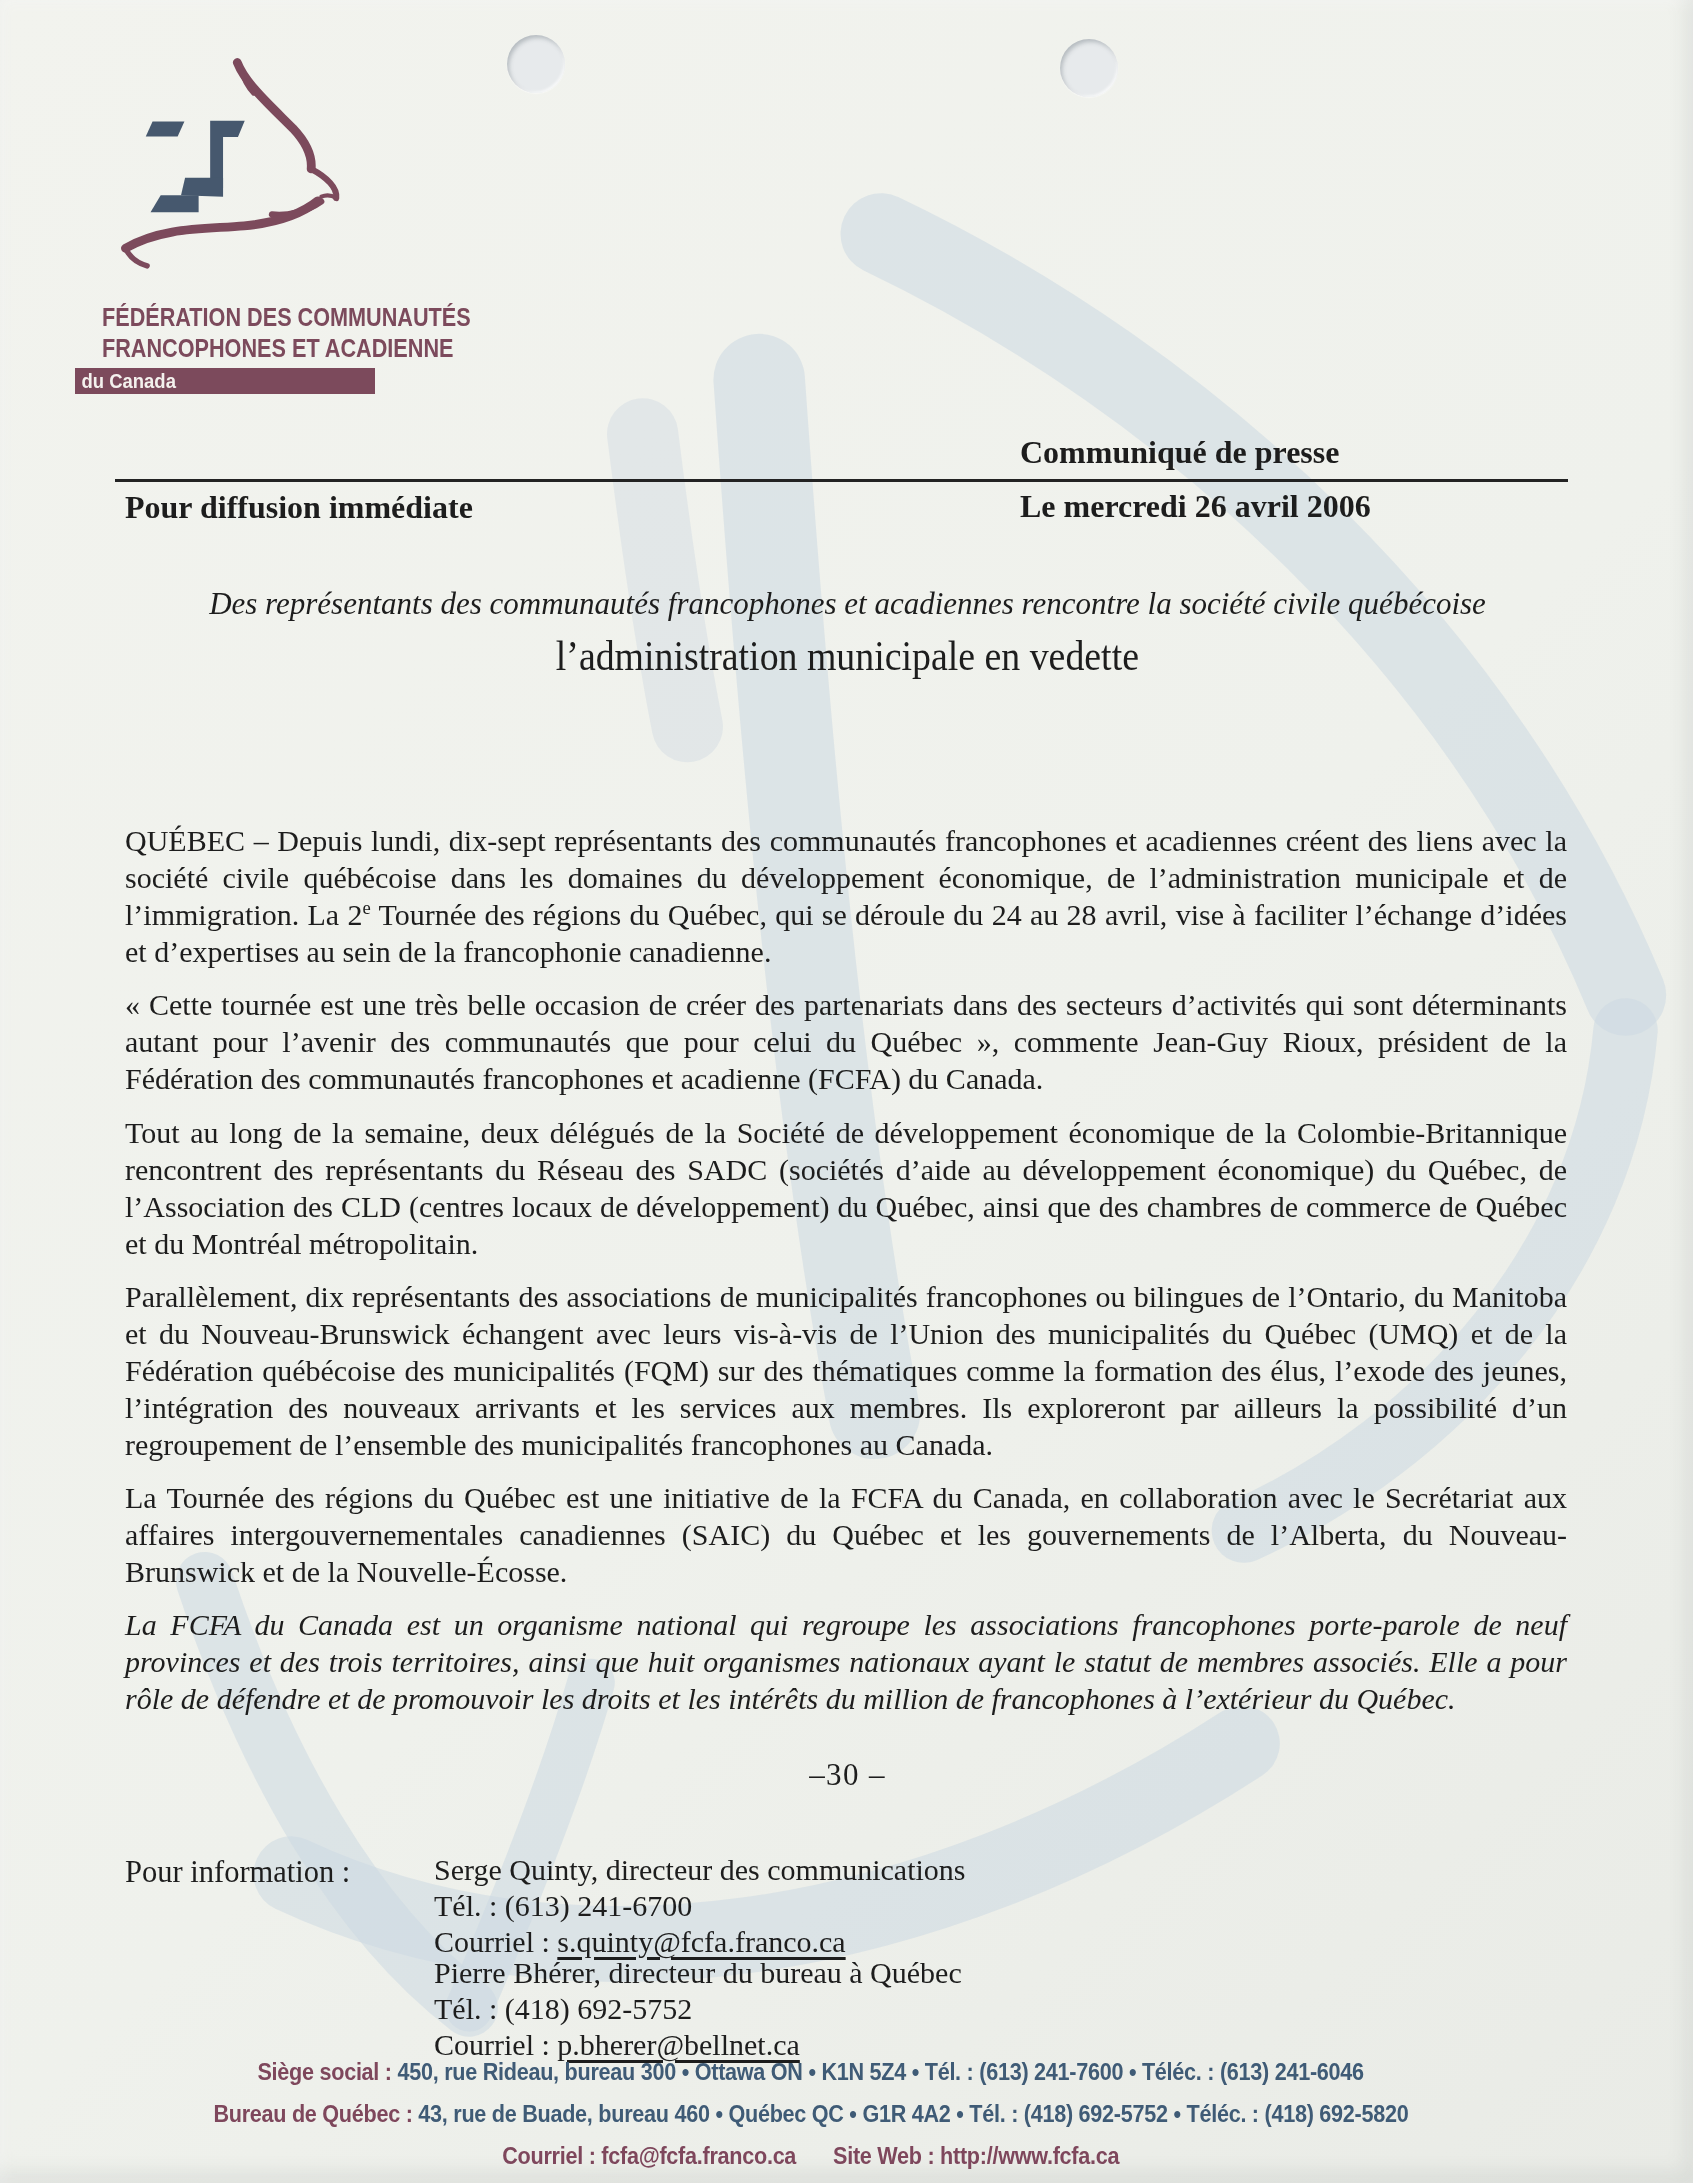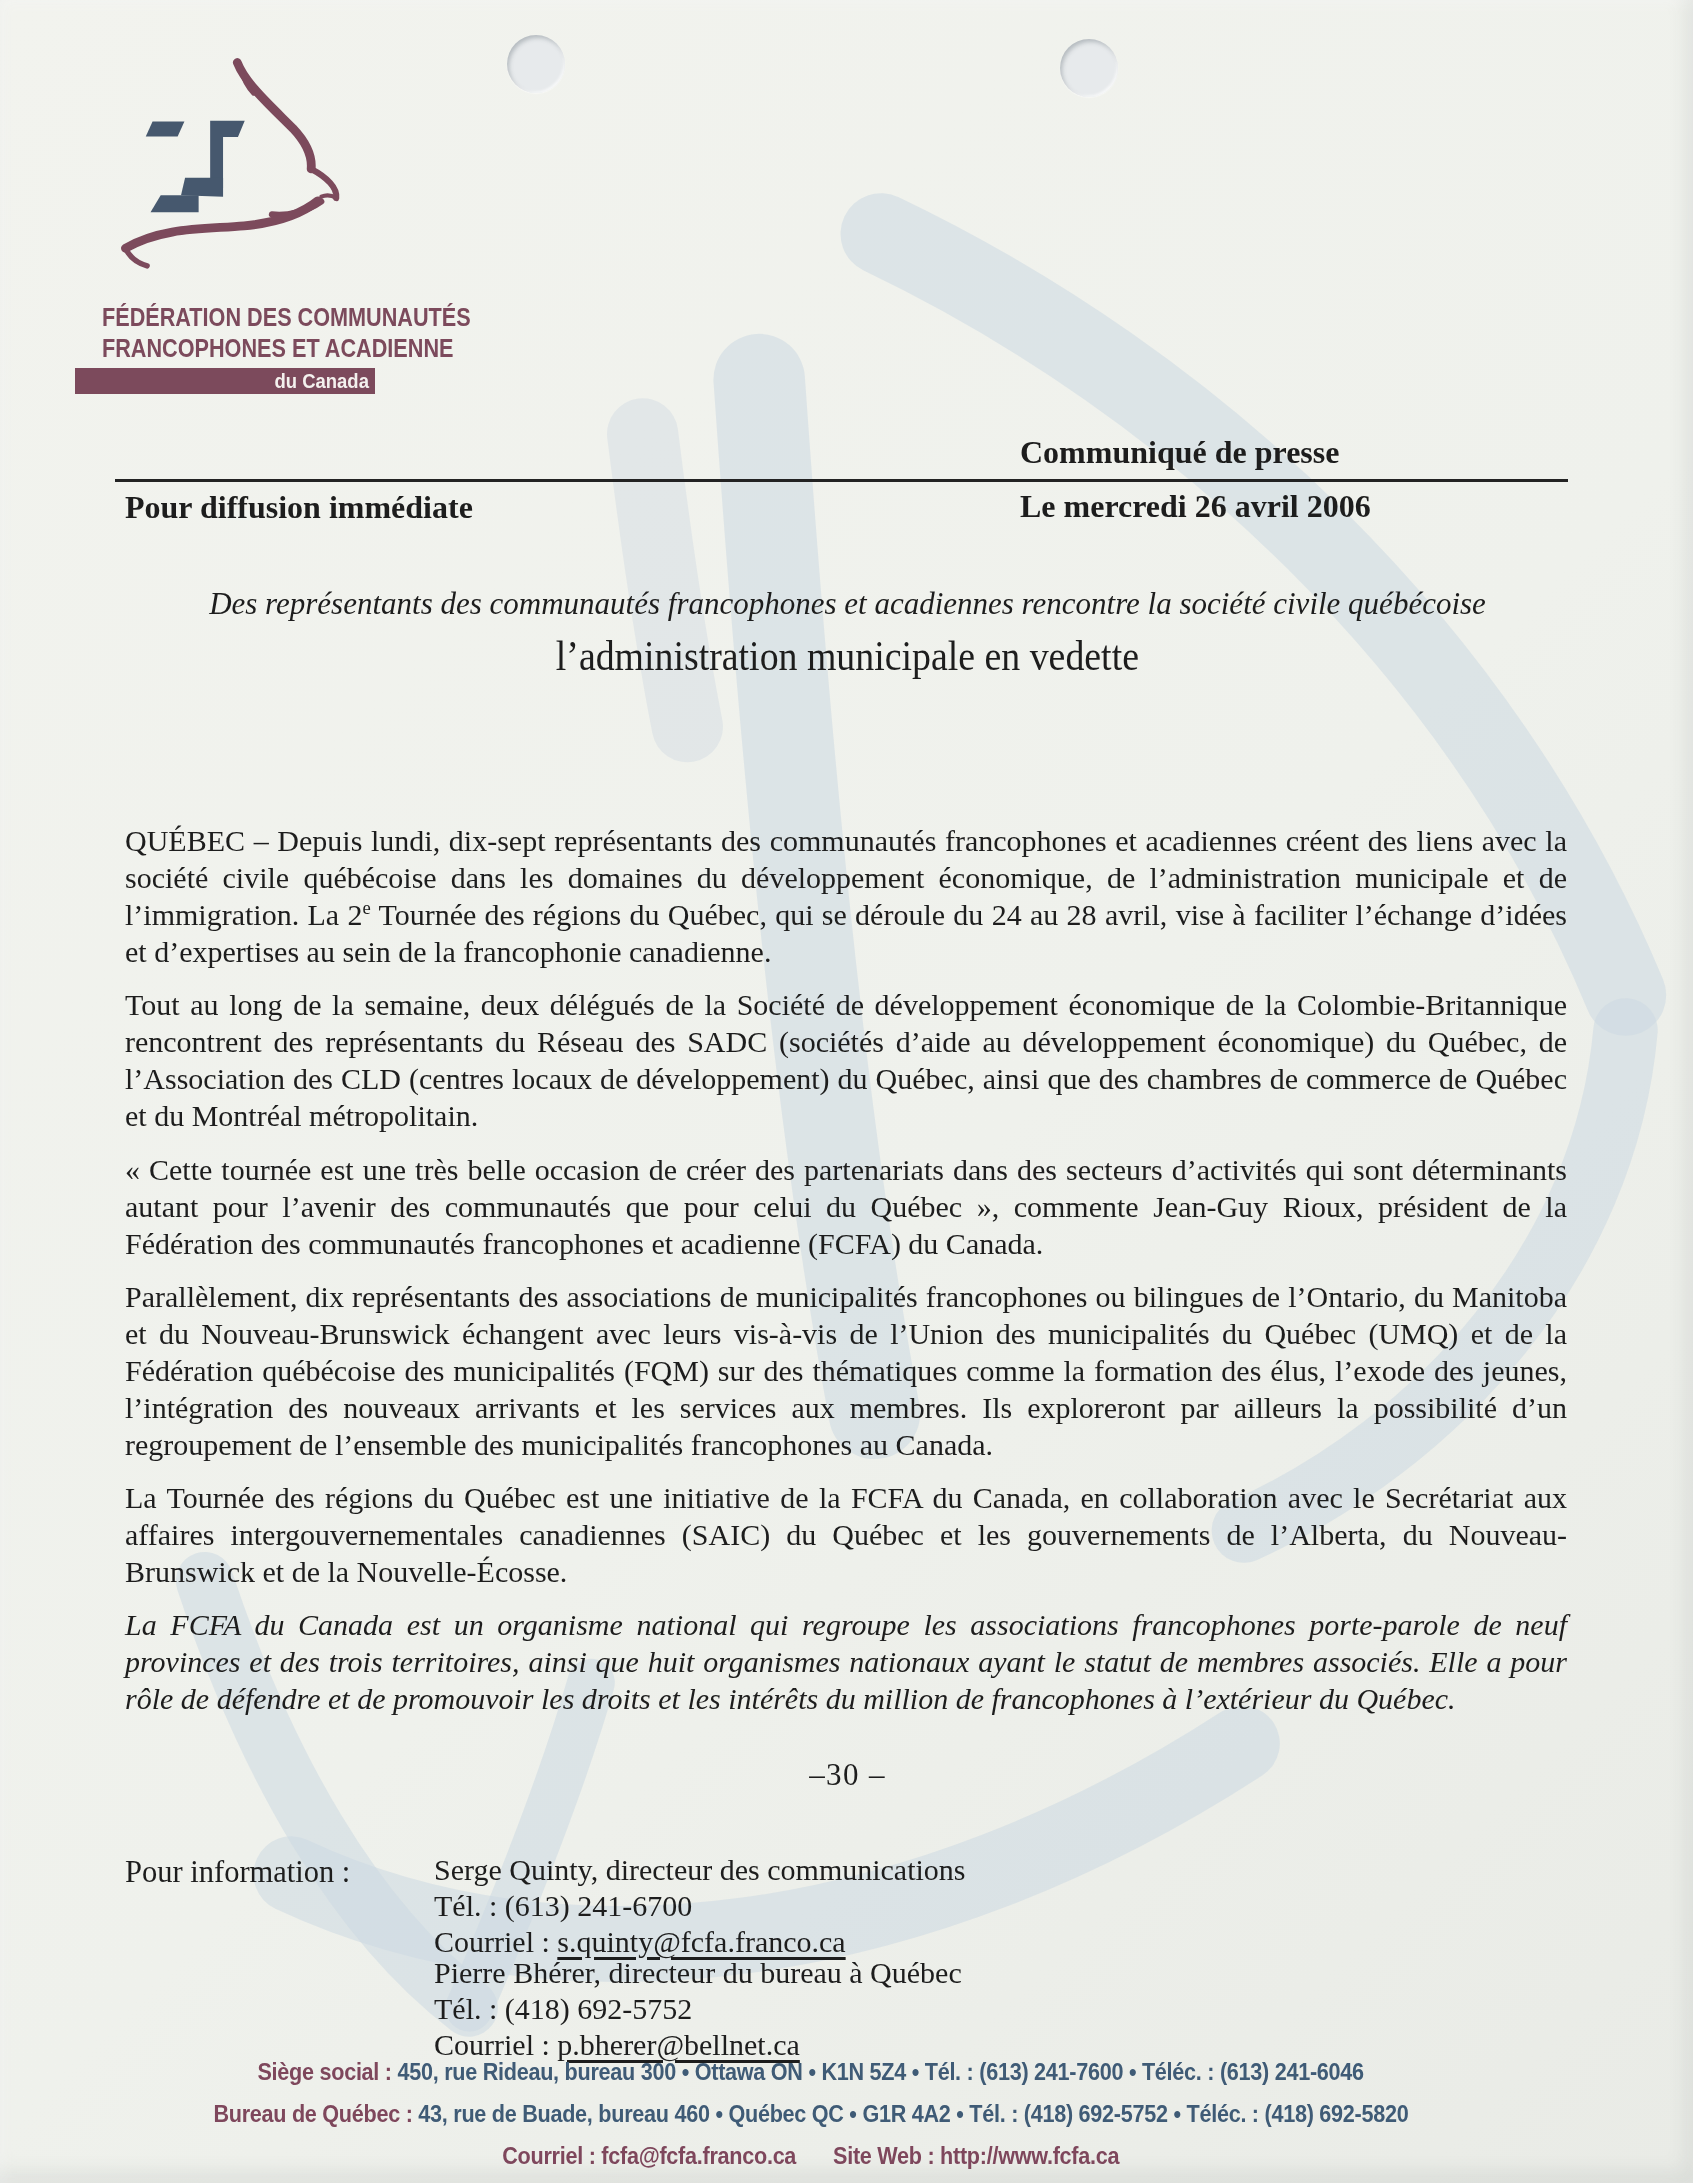--- a/index.html
+++ b/index.html
@@ -27,21 +27,21 @@
   
   .logo-graphic{position:absolute;left:105px;top:51px;width:251px;height:244px;}
   .logo-text{position:absolute;left:75px;top:302px;width:300px;text-align:center;color:#7c4a5c;}
   .logo-line{
     font-family:"Liberation Sans", sans-serif;font-weight:bold;
     font-size:26.4px;line-height:30.5px;white-space:nowrap;
     transform:scaleX(.82);transform-origin:center;letter-spacing:0px;
   }
   .logo-band{
     margin-top:5.4px;height:26px;background:#7c4a5c;color:#f4f1ee;
-    display:flex;align-items:center;justify-content:flex-end;
+    display:flex;align-items:center;justify-content:flex-start;
   }
   .logo-band span{
     font-family:"Liberation Sans", sans-serif;font-weight:bold;font-size:21px;
     transform:scaleX(.88);transform-origin:center;white-space:nowrap;
   }
   
   .doc-type{position:absolute;left:1020px;top:434px;font-weight:bold;font-size:32px;}
   .rule{position:absolute;left:115px;top:479px;width:1453px;height:2.7px;background:#232323;}
   .release{position:absolute;left:125px;top:489px;font-weight:bold;font-size:32px;}
   .date{position:absolute;left:1020px;top:488px;font-weight:bold;font-size:32px;}
@@ -126,22 +126,22 @@
     <div class="release">Pour diffusion immédiate</div>
     <div class="date">Le mercredi 26 avril 2006</div>
 
     <div class="kicker">Des représentants des communautés francophones et acadiennes rencontre la société civile québécoise</div>
     <div class="title">
       <span class="tline"><span>l’administration municipale en vedette</span></span>
     </div>
 
     <div class="bodytext">
       <p><span>QUÉBEC – Depuis lundi, dix-sept représentants des communautés francophones et acadiennes créent des liens avec la société civile québécoise dans les domaines du développement économique, de l’administration municipale et de l’immigration. La 2</span><sup>e</sup><span> Tournée des régions du Québec, qui se déroule du 24 au 28 avril, vise à faciliter l’échange d’idées et d’expertises au sein de la francophonie canadienne.</span></p>
+      <p>« Cette tournée est une très belle occasion de créer des partenariats dans des secteurs d’activités qui sont déterminants autant pour l’avenir des communautés que pour celui du Québec », commente Jean-Guy Rioux, président de la Fédération des communautés francophones et acadienne (FCFA) du Canada.</p>
       <p>Tout au long de la semaine, deux délégués de la Société de développement économique de la Colombie-Britannique rencontrent des représentants du Réseau des SADC (sociétés d’aide au développement économique) du Québec, de l’Association des CLD (centres locaux de développement) du Québec, ainsi que des chambres de commerce de Québec et du Montréal métropolitain.</p>
-      <p>« Cette tournée est une très belle occasion de créer des partenariats dans des secteurs d’activités qui sont déterminants autant pour l’avenir des communautés que pour celui du Québec », commente Jean-Guy Rioux, président de la Fédération des communautés francophones et acadienne (FCFA) du Canada.</p>
       <p>Parallèlement, dix représentants des associations de municipalités francophones ou bilingues de l’Ontario, du Manitoba et du Nouveau-Brunswick échangent avec leurs vis-à-vis de l’Union des municipalités du Québec (UMQ) et de la Fédération québécoise des municipalités (FQM) sur des thématiques comme la formation des élus, l’exode des jeunes, l’intégration des nouveaux arrivants et les services aux membres. Ils exploreront par ailleurs la possibilité d’un regroupement de l’ensemble des municipalités francophones au Canada.</p>
       <p>La Tournée des régions du Québec est une initiative de la FCFA du Canada, en collaboration avec le Secrétariat aux affaires intergouvernementales canadiennes (SAIC) du Québec et les gouvernements de l’Alberta, du Nouveau-Brunswick et de la Nouvelle-Écosse.</p>
       <p class="em">La FCFA du Canada est un organisme national qui regroupe les associations francophones porte-parole de neuf provinces et des trois territoires, ainsi que huit organismes nationaux ayant le statut de membres associés. Elle a pour rôle de défendre et de promouvoir les droits et les intérêts du million de francophones à l’extérieur du Québec.</p>
     </div>
 
     <div class="signoff">–30 –</div>
 
     <div class="contact-label">Pour information :</div>
 
     <div class="contact-block cb1">

